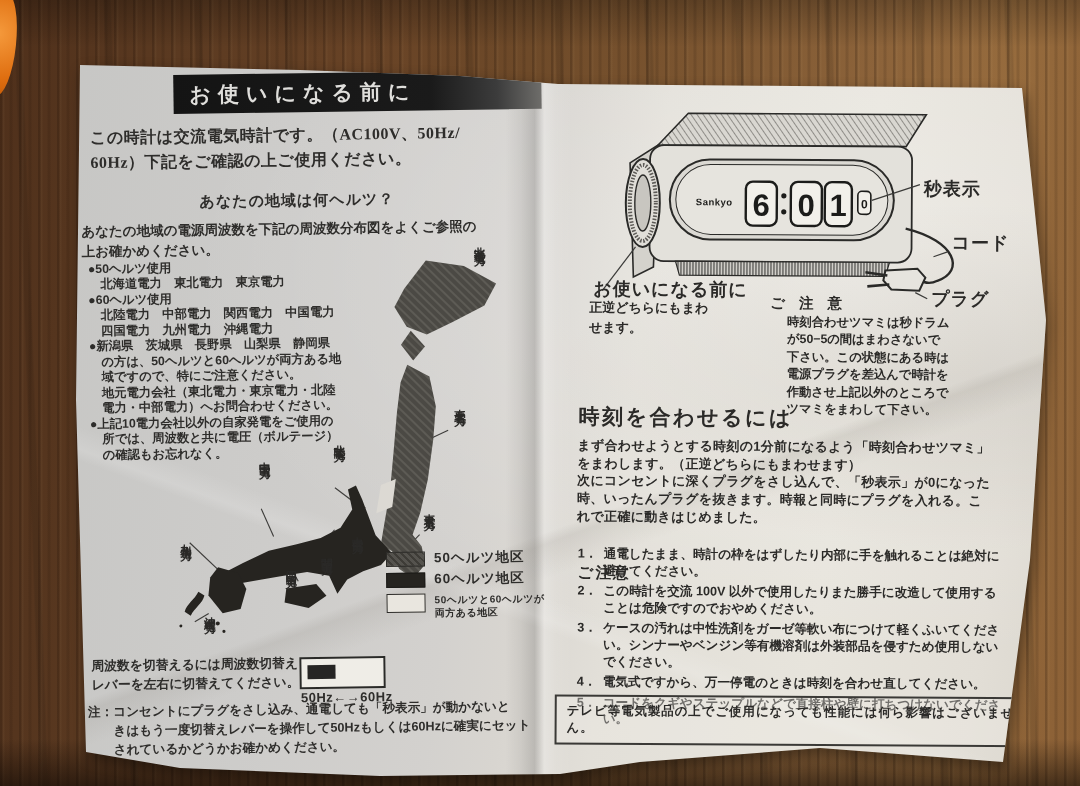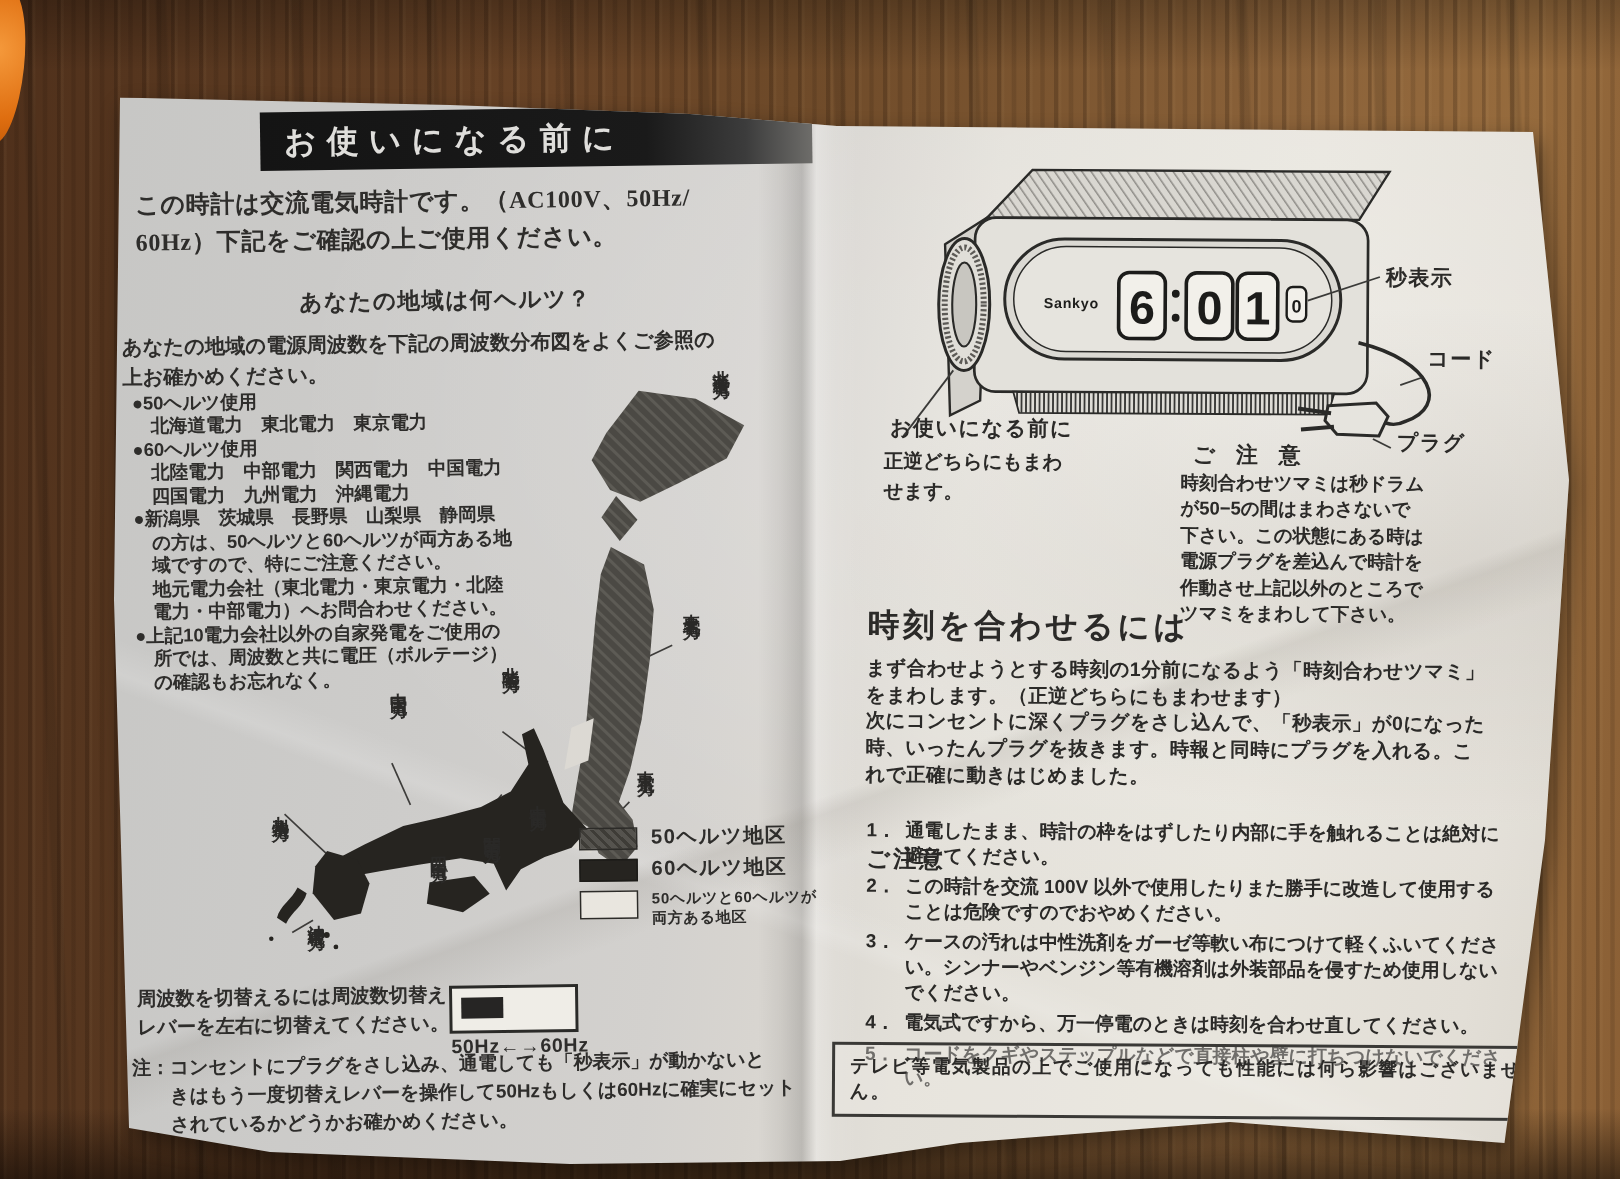--- a/index.html
+++ b/index.html
@@ -50,23 +50,23 @@
   .sw60{background:#262420;border:1px solid #1c1b18;}
   .swboth{background:#e9e6df;border:1.5px solid #2c2b28;height:17px;}
   .leg-label{font-size:13.5px;font-weight:700;letter-spacing:1px;line-height:1.1;}
   .leg-small{font-size:10px;font-weight:700;line-height:1.3;letter-spacing:.5px;}
   .switch-note{left:88px;top:653px;font-size:12.8px;font-weight:700;line-height:1.5;}
   .lever-box{left:296px;top:657px;width:82px;height:28px;border:2px solid #2a2a28;background:#efede7;}
   .lever-knob{position:absolute;left:6px;top:6px;width:28px;height:14px;background:#262524;}
   .lever-label{left:297px;top:690px;font-size:13px;font-weight:700;letter-spacing:.5px;}
   .bottom-note{left:84px;top:700px;width:470px;font-size:12.6px;font-weight:700;line-height:1.5;}
   
-  .lbl{font-size:14px;font-weight:700;letter-spacing:1px;}
+  .lbl{font-size:18px;font-weight:700;letter-spacing:1px;}
   .knob-note{left:588px;top:299px;font-size:13px;font-weight:700;line-height:1.55;}
-  .c1-head{left:794px;top:294px;font-size:14.5px;font-weight:700;letter-spacing:5px;}
+  .c1-head{left:769px;top:294px;font-size:14.5px;font-weight:700;letter-spacing:5px;}
   .c1-body{left:786px;top:314px;width:250px;font-size:12.3px;font-weight:700;line-height:1.42;}
   .set-head{left:578px;top:404px;font-size:21px;font-weight:600;letter-spacing:2.5px;}
   .set-body{left:577px;top:438px;width:462px;font-size:13px;font-weight:600;line-height:1.36;letter-spacing:.3px;}
   .c2-head{left:578px;top:524px;font-size:15.5px;font-weight:700;letter-spacing:2px;margin-top:40px;}
   .cautions{left:578px;top:547px;width:468px;font-size:12.6px;font-weight:600;}
   .c-item{display:flex;margin-bottom:4px;line-height:1.32;}
   .c-num{width:26px;flex:none;}
   .boxed{left:556px;top:696px;width:478px;border:2px solid #3a3936;padding:6px 10px;box-sizing:border-box;
     font-size:12.4px;font-weight:600;letter-spacing:1px;background:rgba(240,238,232,.35);}
   svg text{font-family:"Liberation Sans","DejaVu Sans",sans-serif;}

